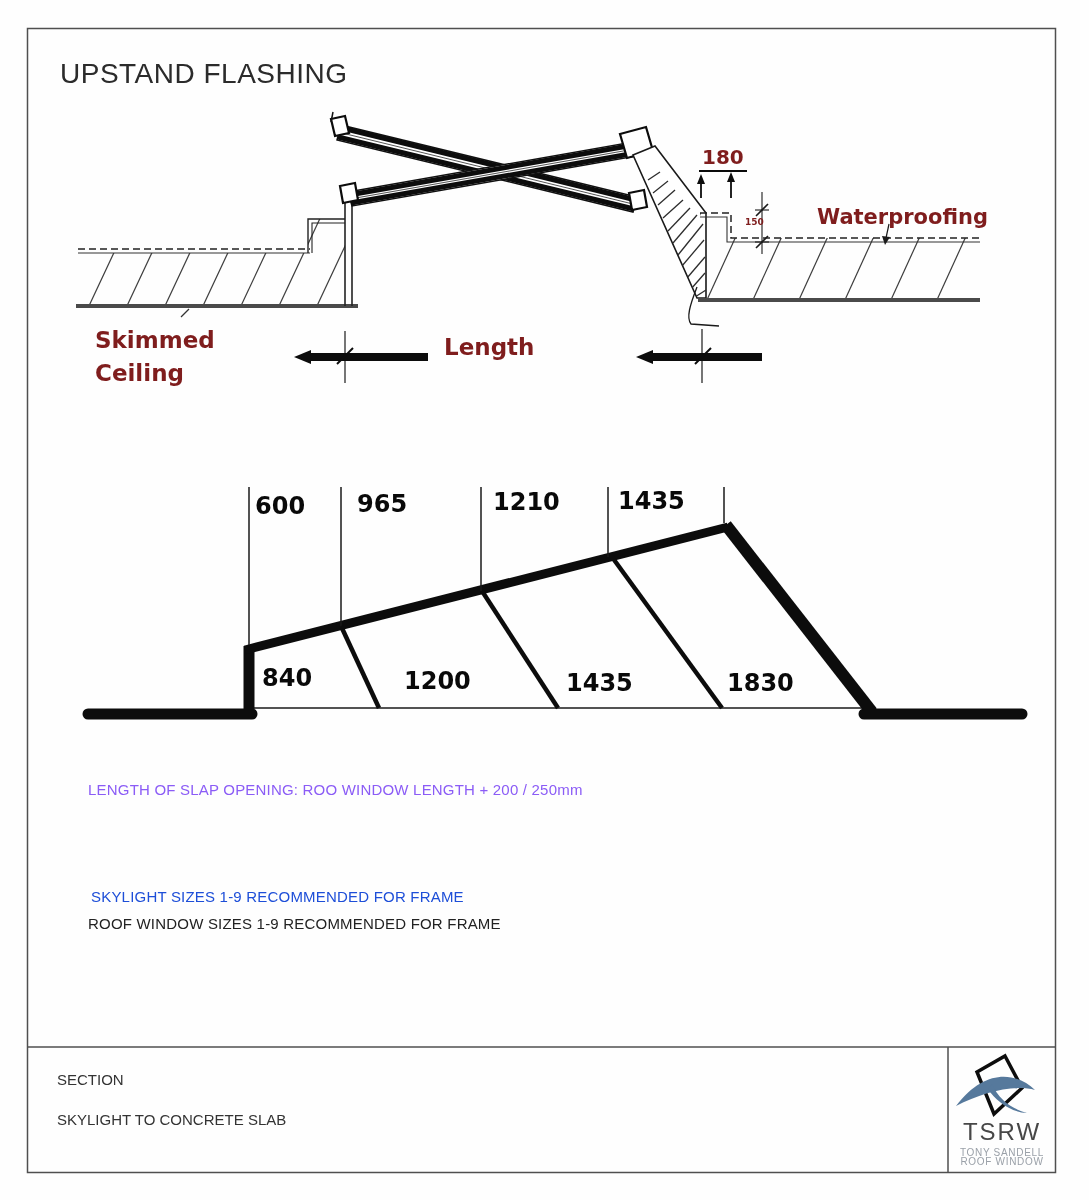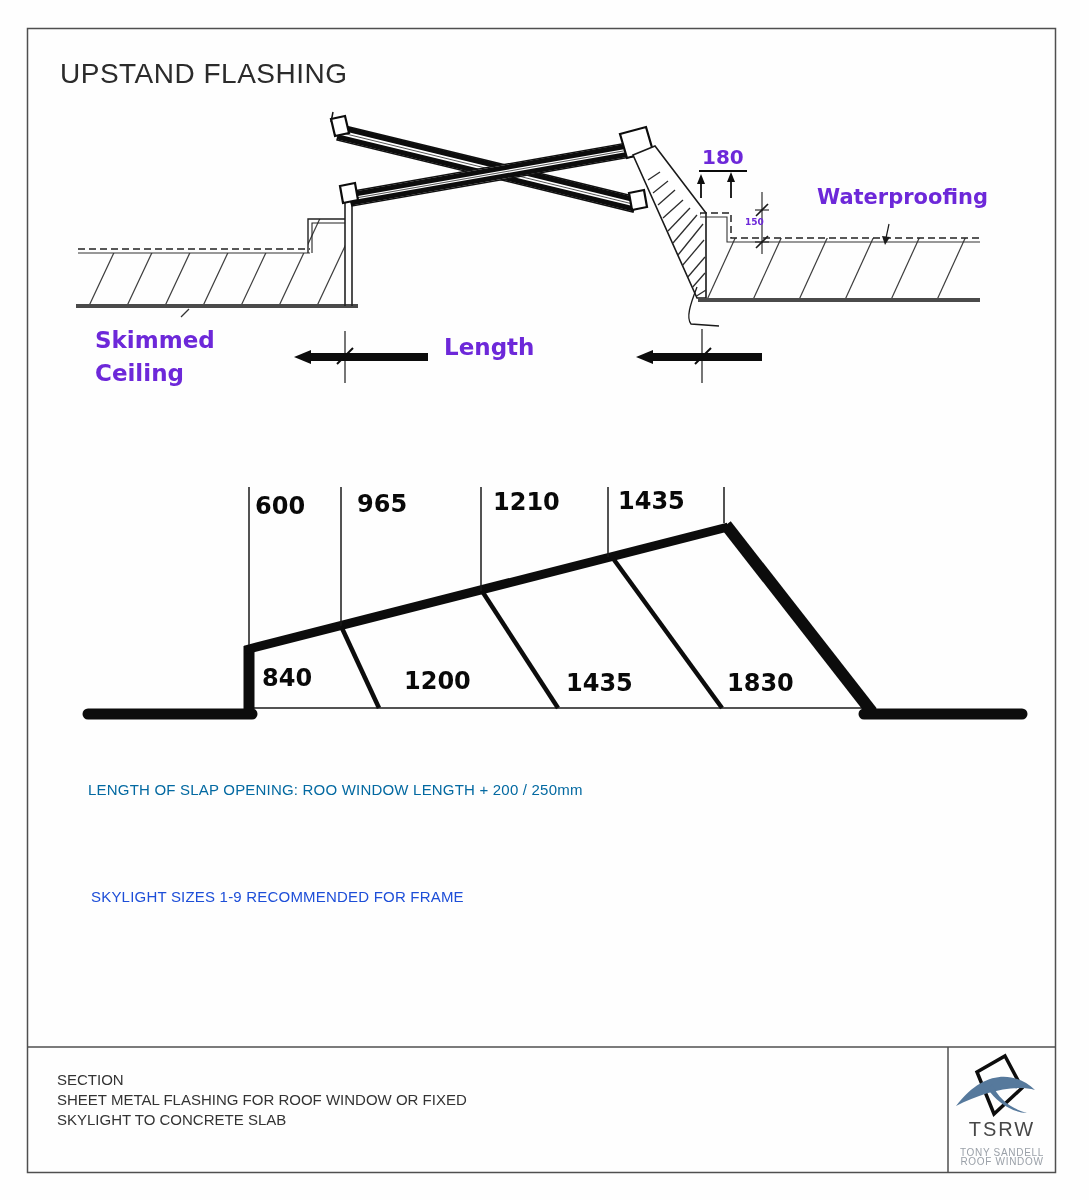--- a/index.html
+++ b/index.html
@@ -1,33 +1,33 @@
 <!DOCTYPE html>
 <html><head>
 <meta charset="utf-8">
 <style>
   html,body{margin:0;padding:0;background:#fff;}
   .canvas{position:relative;width:1089px;height:1200px;background:#fefefe;overflow:hidden;
           font-family:"Liberation Sans",sans-serif;}
   .canvas svg{position:absolute;left:0;top:0;}
   .txt{position:absolute;color:#0f0f0f;white-space:pre-line;z-index:2;}
   .page-title{left:60px;top:58px;font-size:28px;font-weight:500;letter-spacing:.5px;color:#2b2b2b;}
-  .draw-lbl{font-family:"DejaVu Sans",sans-serif;font-weight:bold;font-size:21px;color:#6d28d9;}
+  .draw-lbl{font-family:"DejaVu Sans",sans-serif;font-weight:bold;font-size:21px;color:#7f1d1d;}
   .skimmed{left:95px;top:324px;font-size:23px;line-height:33px;}
   .length-lbl{left:444px;top:334px;font-size:23px;text-align:right;}
-  .waterproofing{left:817px;top:185px;text-align:center;}
+  .waterproofing{left:817px;top:205px;text-align:center;}
   .gybson{left:721px;top:312px;}
   .dim180{left:699px;top:145px;font-size:20px;border-bottom:2px solid #0a0a0a;padding:0 3px 1px 3px;}
   .dim150{left:745px;top:217px;font-size:9px;}
   .dimnum{font-family:"DejaVu Sans",sans-serif;font-weight:bold;font-size:24px;color:#090909;}
-  .note{font-size:15px;color:#0369a1;letter-spacing:.2px;}
+  .note{font-size:15px;color:#8b5cf6;letter-spacing:.2px;}
   .note-blue{color:#1d4ed8;}
   .tb-line{font-size:15px;color:#333;}
   .logo-cell{left:948px;width:108px;text-align:center;}
-  .tsrw{top:1118px;font-size:20px;letter-spacing:2px;color:#474747;}
+  .tsrw{top:1118px;font-size:24px;letter-spacing:2px;color:#474747;}
   .tsrw-sub{font-size:10px;letter-spacing:.7px;color:#9aa0a8;}
 </style>
 </head>
 <body>
 
 <div class="canvas">
 
   <svg width="1089" height="1200" viewBox="0 0 1089 1200">
     <defs>
       <clipPath id="clipLeftSlab">
@@ -199,22 +199,22 @@
   <div class="txt dimnum" style="left:357px;top:490px">965</div>
   <div class="txt dimnum" style="left:493px;top:488px">1210</div>
   <div class="txt dimnum" style="left:618px;top:487px">1435</div>
   <div class="txt dimnum" style="left:262px;top:664px">840</div>
   <div class="txt dimnum" style="left:404px;top:667px">1200</div>
   <div class="txt dimnum" style="left:566px;top:669px">1435</div>
   <div class="txt dimnum" style="left:727px;top:669px">1830</div>
 
   <div class="txt note" style="left:88px;top:781px">LENGTH OF SLAP OPENING: ROO WINDOW LENGTH + 200 / 250mm</div>
   <div class="txt note note-blue" style="left:91px;top:888px">SKYLIGHT SIZES 1-9 RECOMMENDED FOR FRAME</div>
+  <div class="txt note" style="left:88px;top:915px;color:#222">ROOF WINDOW SIZES 1-9 RECOMMENDED FOR FRAME</div>
 
   <div class="txt tb-line" style="left:57px;top:1071px">SECTION</div>
-  <div class="txt tb-line" style="left:57px;top:1091px">SHEET METAL FLASHING FOR ROOF WINDOW OR FIXED</div>
   <div class="txt tb-line" style="left:57px;top:1111px">SKYLIGHT TO CONCRETE SLAB</div>
 
   <div class="txt logo-cell tsrw">TSRW</div>
   <div class="txt logo-cell tsrw-sub" style="top:1147px">TONY SANDELL</div>
   <div class="txt logo-cell tsrw-sub" style="top:1156px">ROOF WINDOW</div>
 
 </div>
 
 </body></html>

